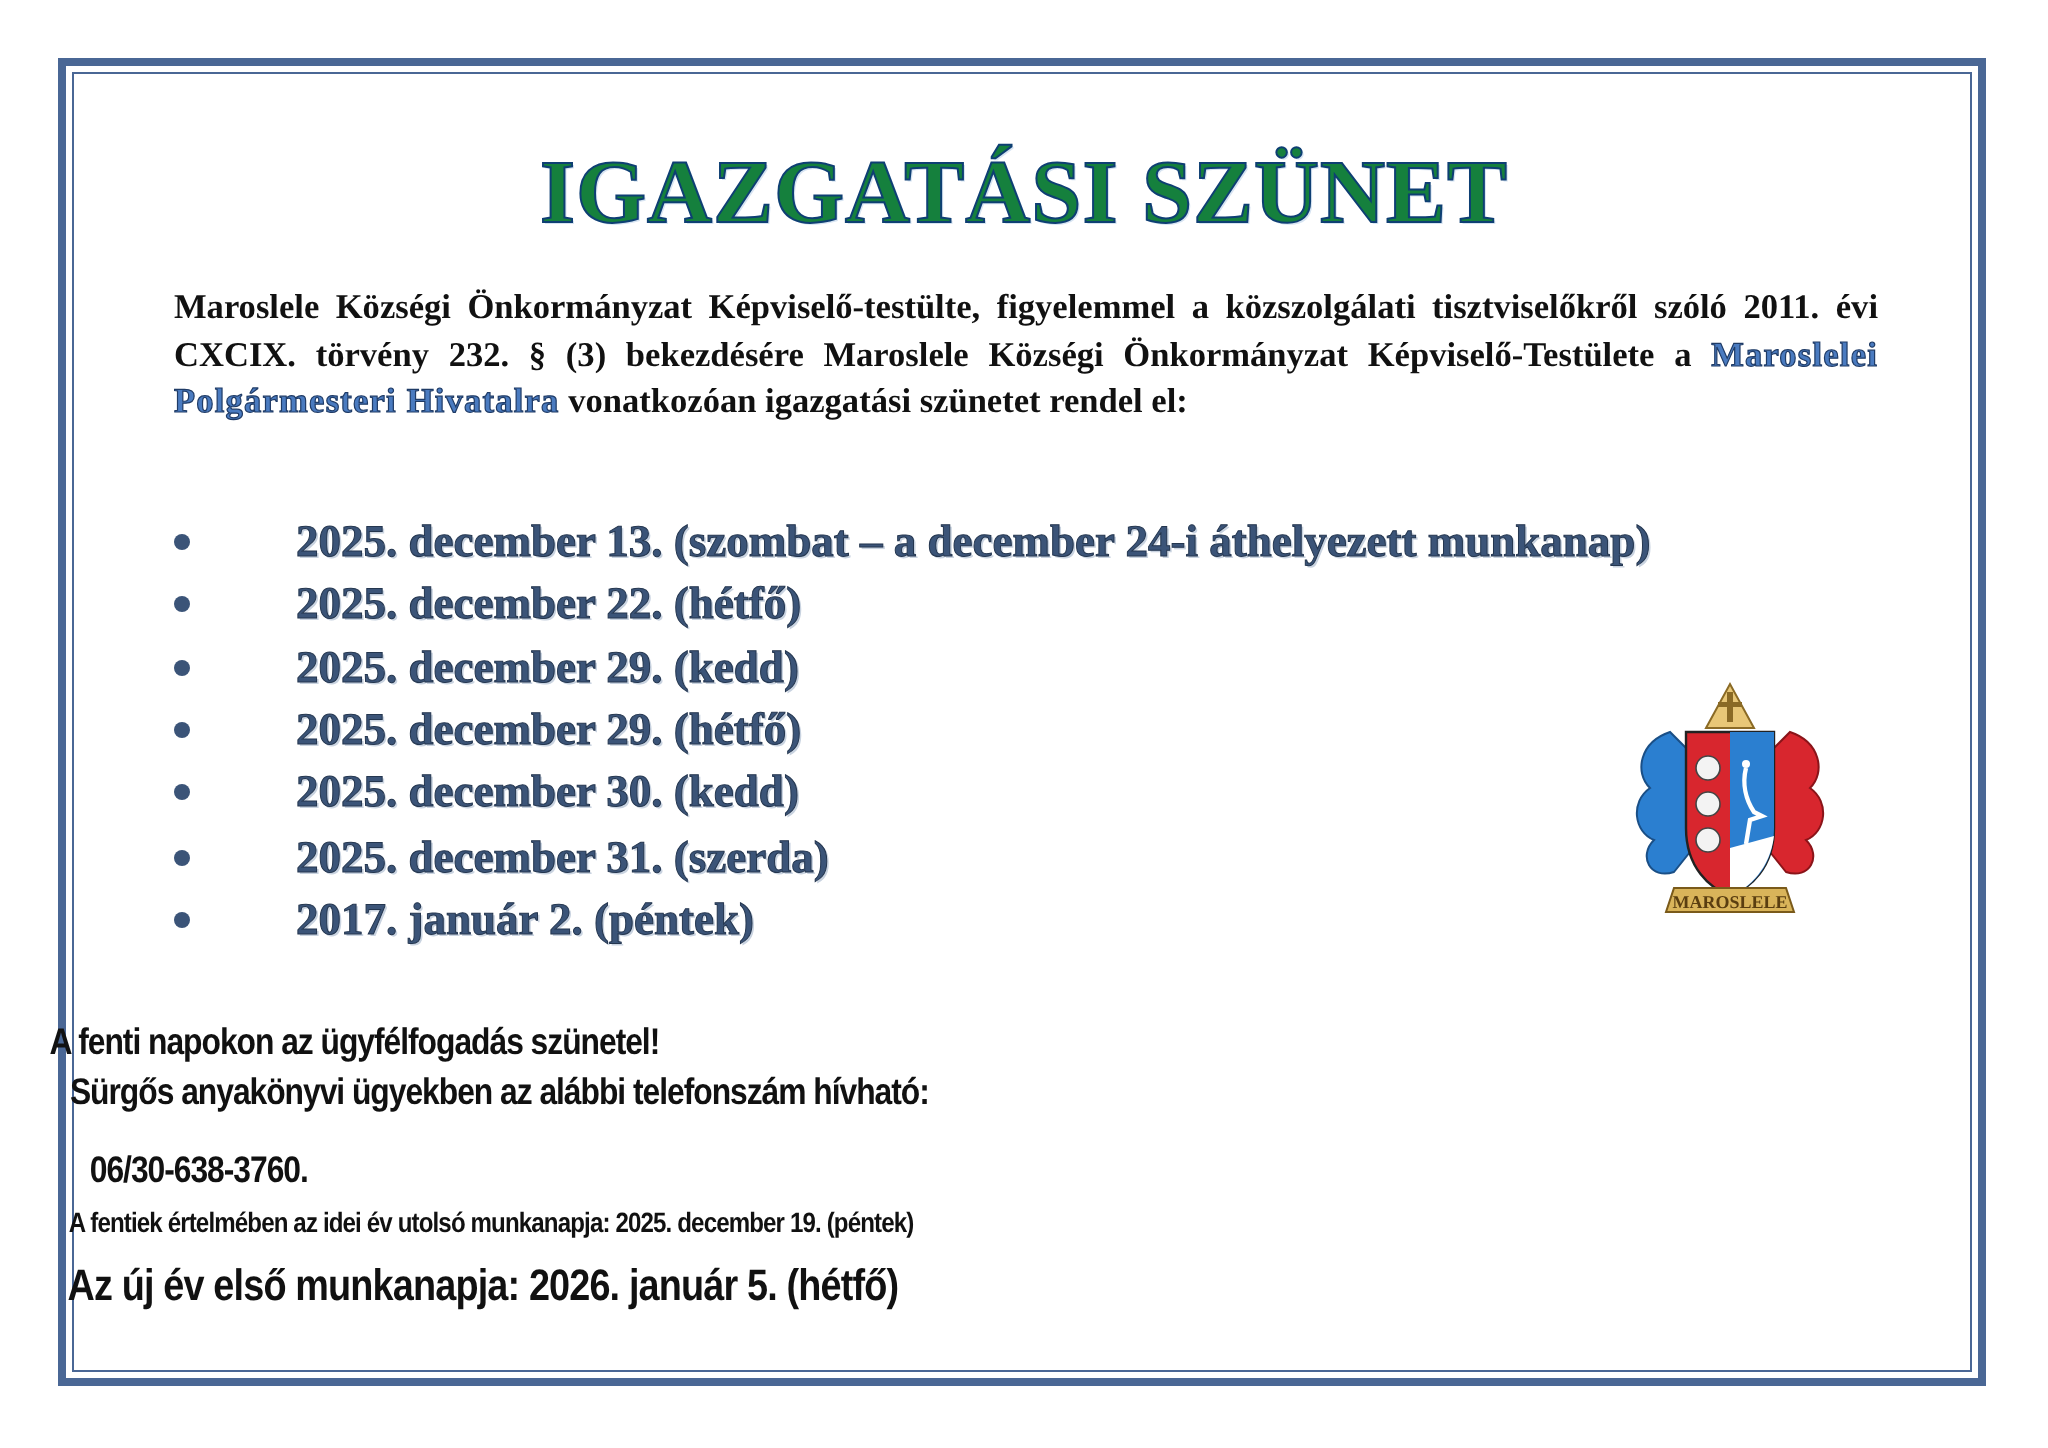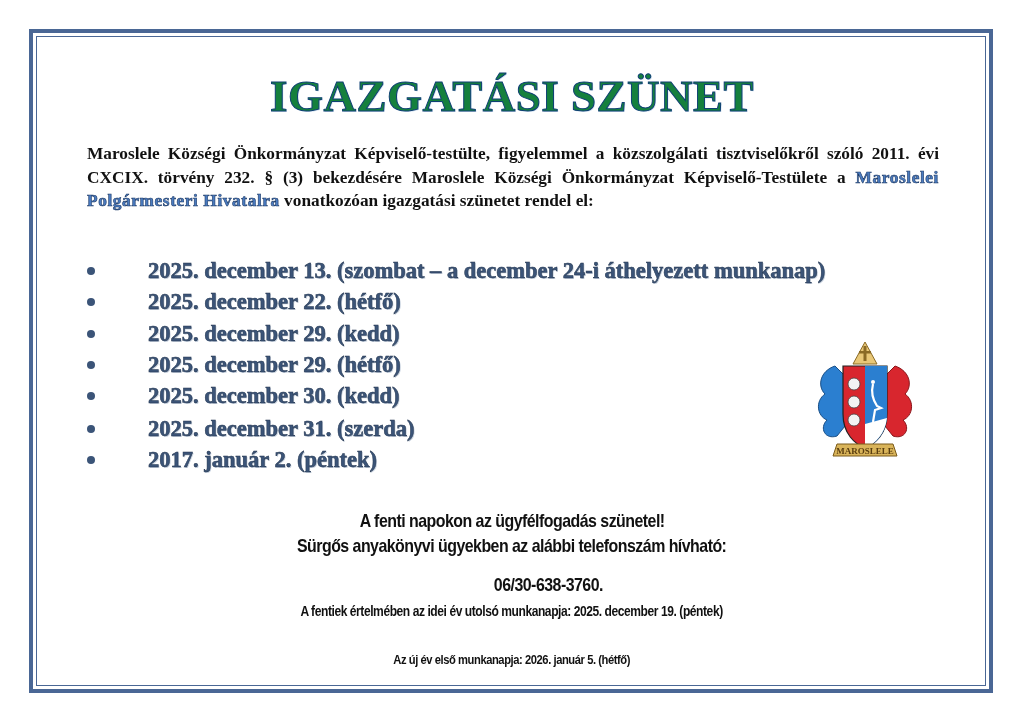--- a/index.html
+++ b/index.html
@@ -17,28 +17,28 @@
              text-align: justify; text-align-last: left; }
     .intro .hl { color: #4a7bc0; -webkit-text-stroke: 0.6px #1f3b66; letter-spacing: 0.6px; }
     .dates { position: absolute; left: 87px; top: 258px; margin: 0; padding: 0; list-style: none; }
     .dates li { position: relative; height: 31.3px; font-size: 22.5px; font-weight: bold;
                 color: #3b5478; -webkit-text-stroke: 0.5px #24364f; white-space: nowrap;
                 text-shadow: 1px 1px 0 #c9d3e0; }
     .dates li .bullet { position: absolute; left: 0; top: 9px; width: 8px; height: 8px;
                         border-radius: 50%; background: #3b5478; }
     .dates li .txt { position: absolute; left: 43px; top: 0; margin-left: 18px; }
     .crest { position: absolute; left: 815px; top: 336px; width: 100px; height: 128px; }
-    .center-block { position: absolute; left: 0; width: 1024px; text-align: center;
+    .center-block { position: absolute; left: 0; width: 1024px; 
                     font-family: "Liberation Sans", "DejaVu Sans", sans-serif; font-weight: bold;
                     color: #111; transform-origin: center; }
     .c1 { top: 510px; font-size: 18.5px; letter-spacing: -0.6px; }
     .c2 { top: 535px; font-size: 18.5px; letter-spacing: -0.6px; }
     .c3 { top: 574px; font-size: 18.5px; letter-spacing: -0.6px; margin-left: 36px; }
     .c4 { top: 603px; font-size: 14px; letter-spacing: -0.5px; }
-    .c5 { top: 652px; font-size: 13px; letter-spacing: -0.5px; }
+    .c5 { top: 630px; font-size: 22px; letter-spacing: -0.5px; }
     .narrow { display: inline-block; transform: scaleX(0.86); transform-origin: center; white-space: nowrap; }
   </style>
 </head>
 <body>
 
 <div class="frame-outer"></div>
 <div class="frame-inner"></div>
 
 <div class="title">IGAZGATÁSI SZÜNET</div>
 

